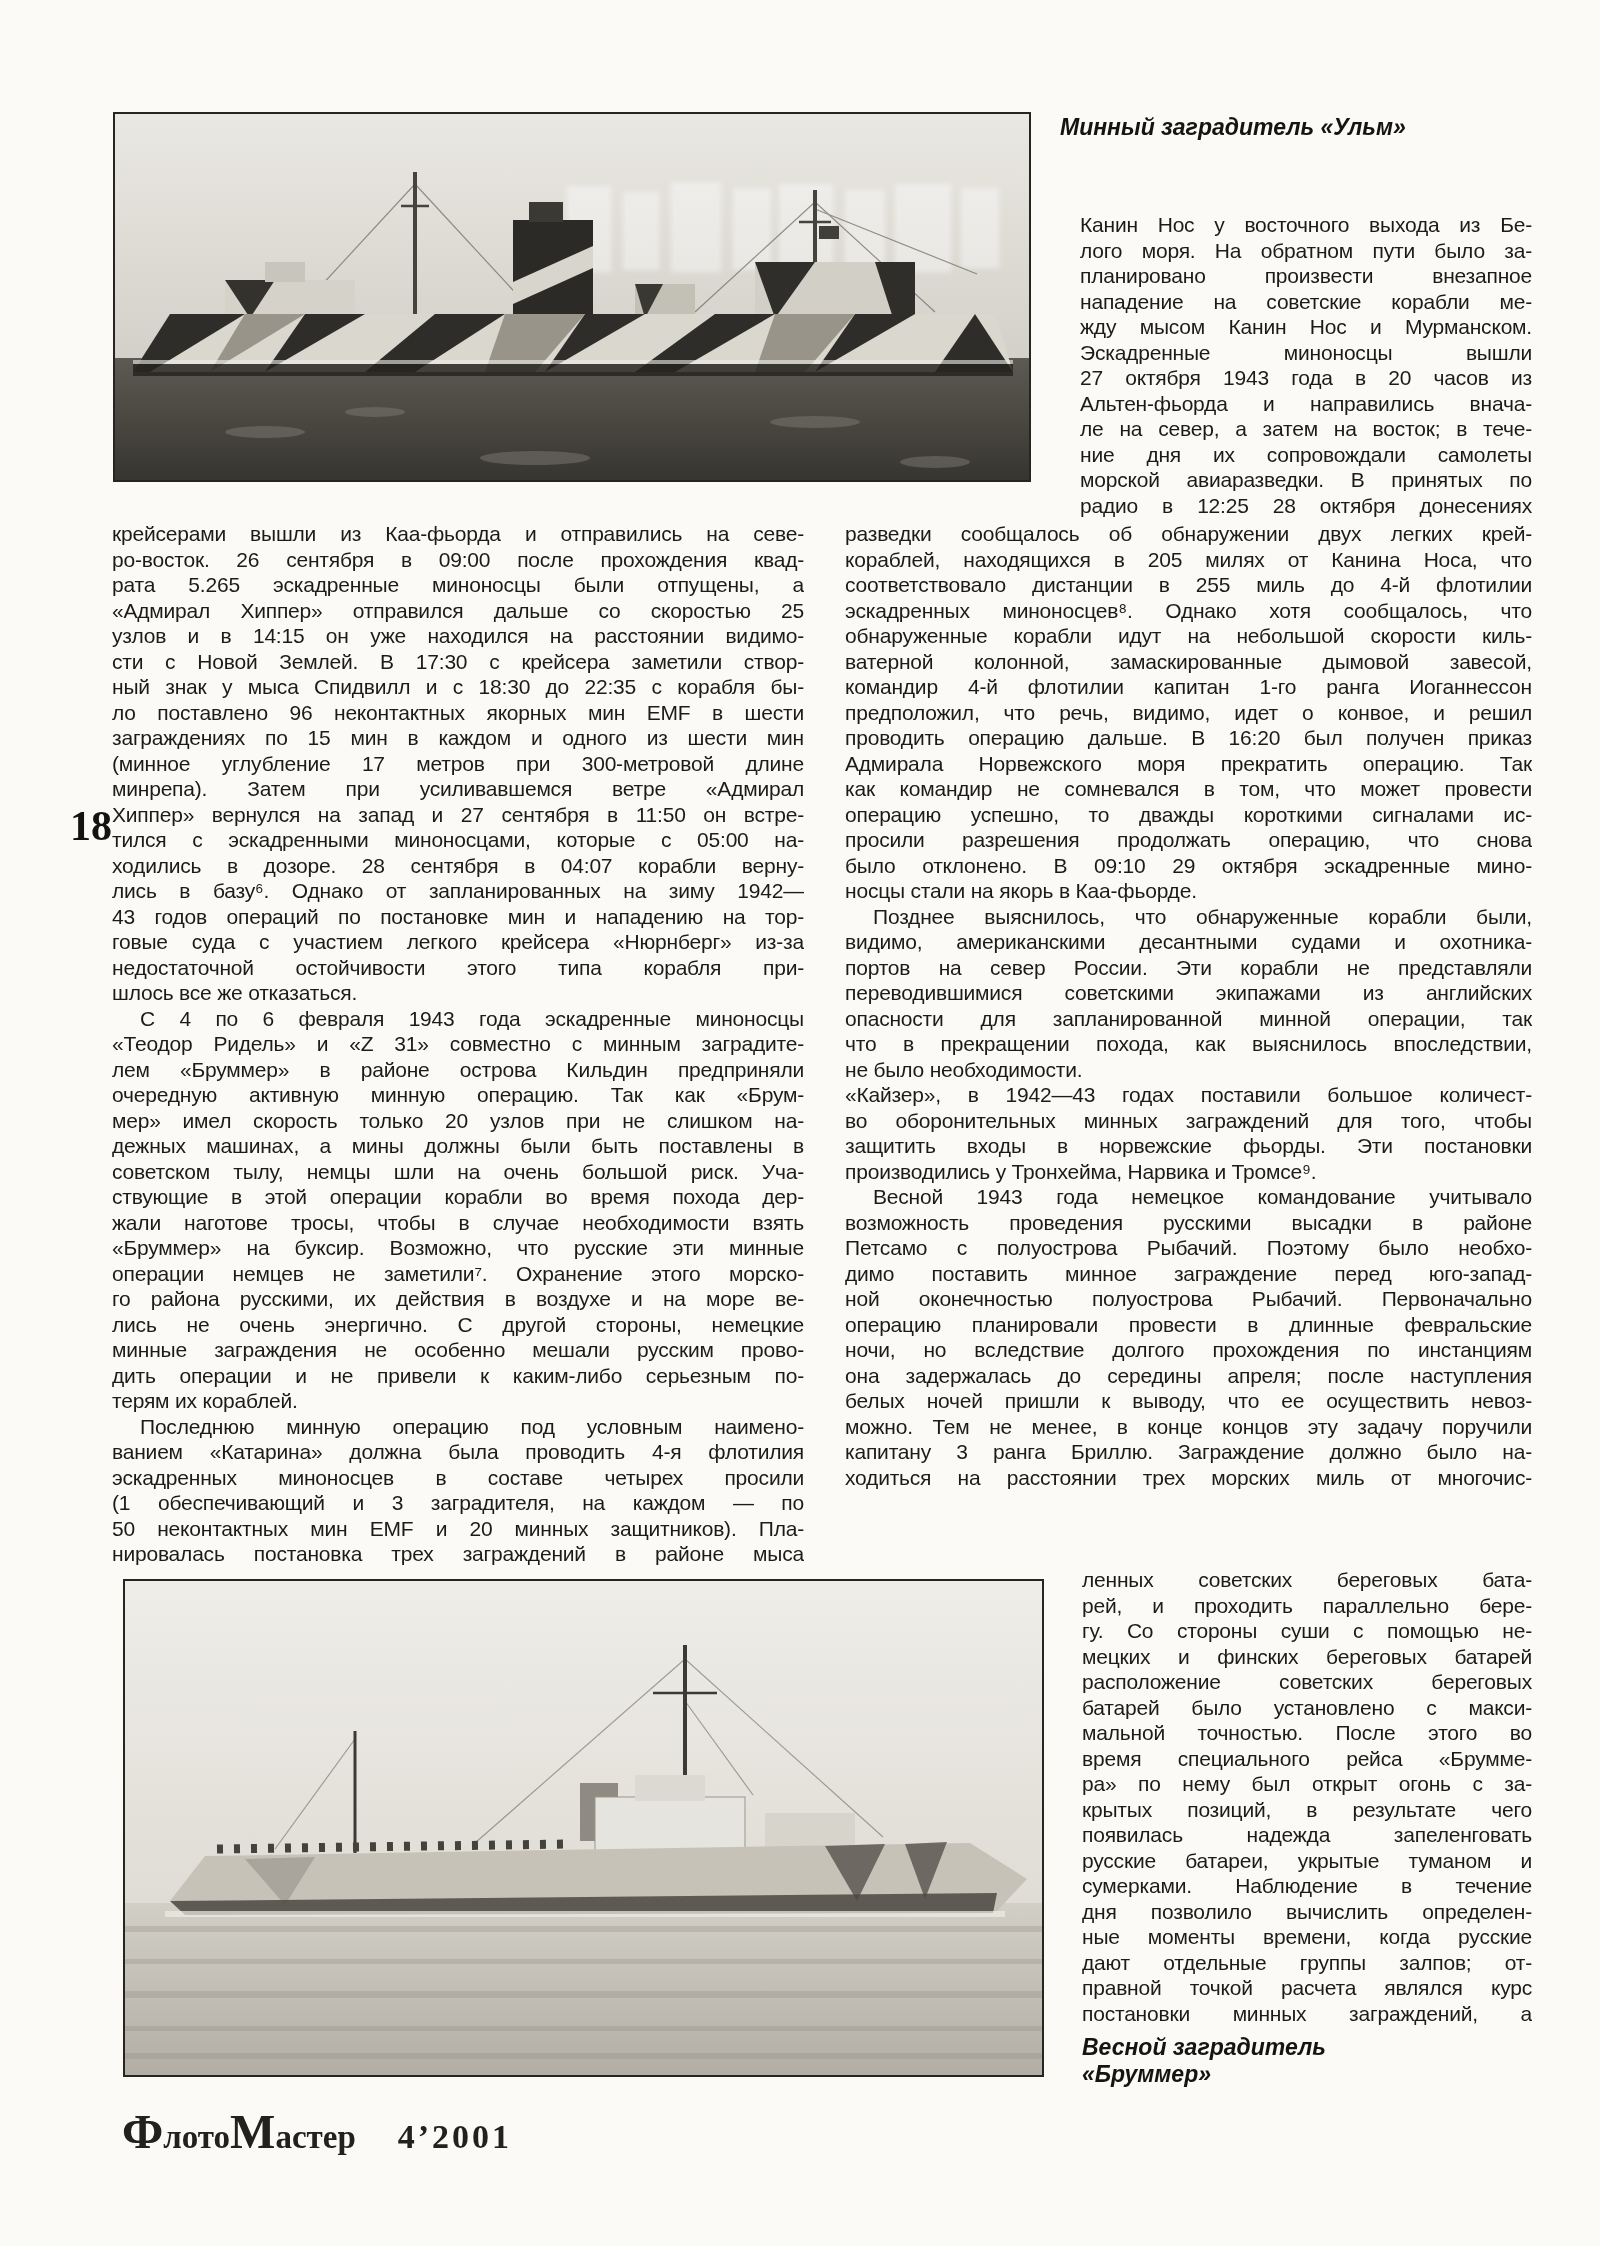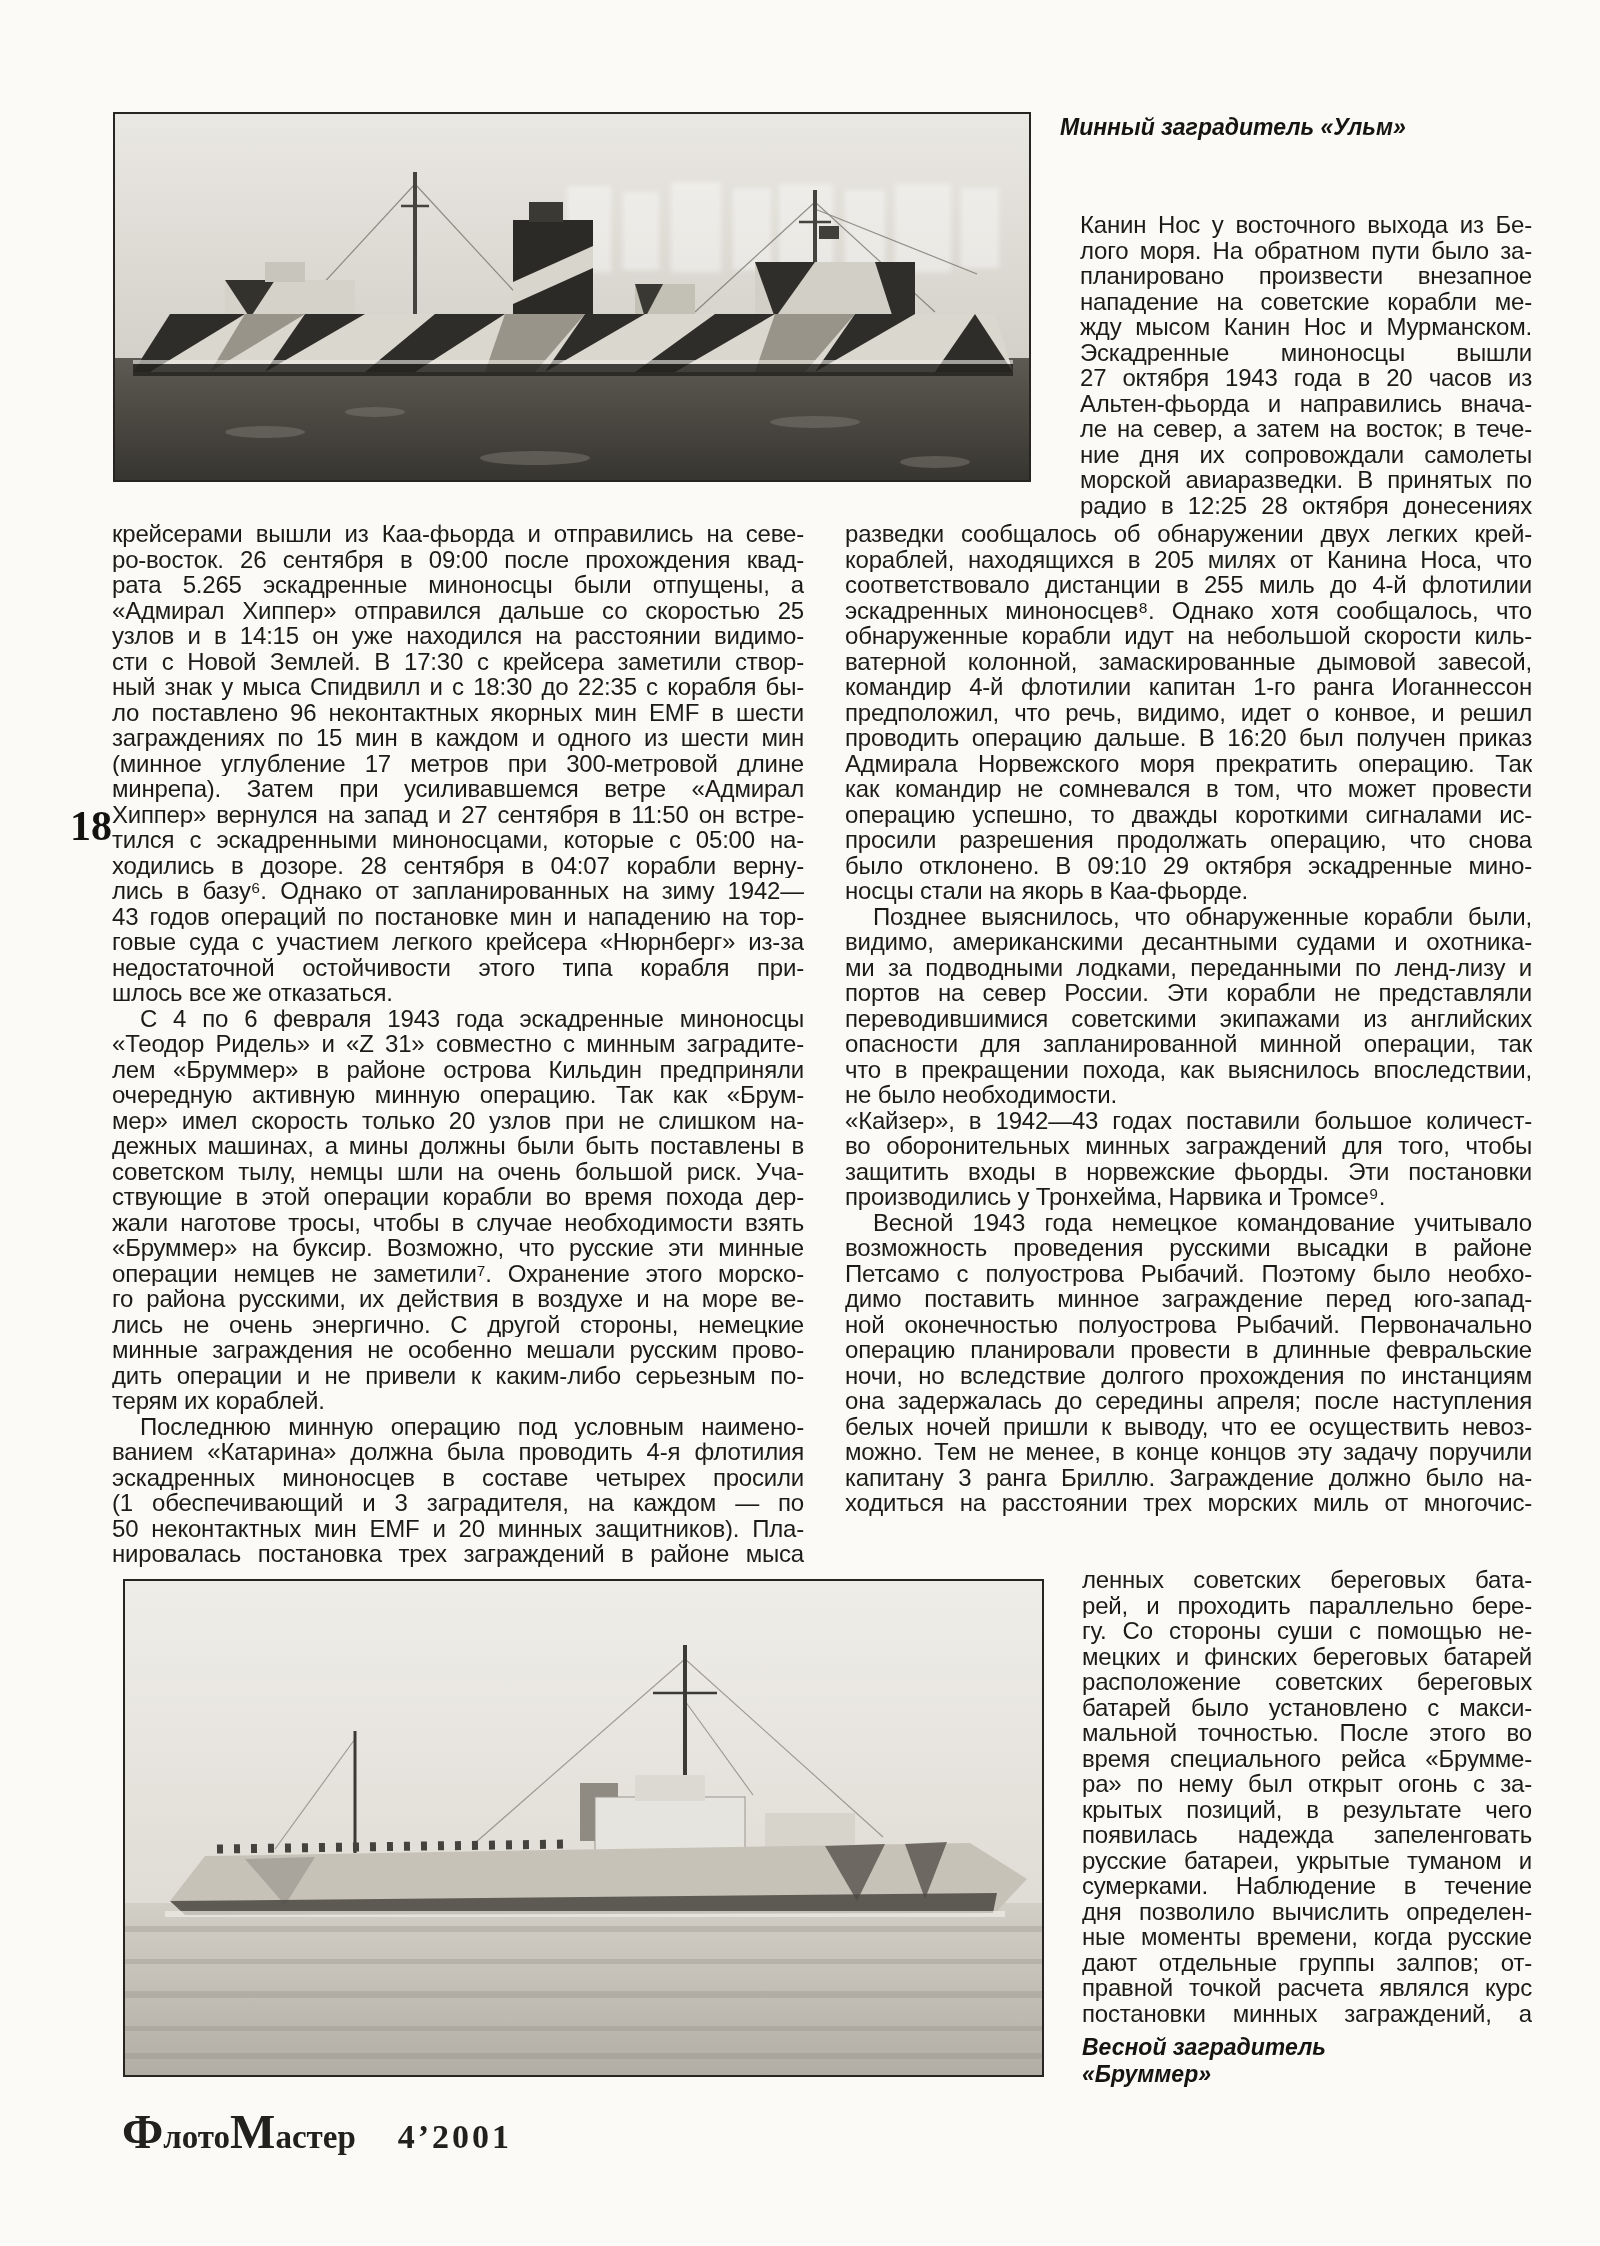--- a/index.html
+++ b/index.html
@@ -10,21 +10,21 @@
     color:#1d1c1a;
     overflow:hidden;
   }
   
   .photo{
     position:absolute;border:2px solid #262521;background:#dcd9d2;
     box-sizing:border-box;
   }
   .photo svg{display:block;width:100%;height:100%;}
   
-  .col{position:absolute;font-size:24px;letter-spacing:-0.2px;color:#1c1b19;}
+  .col{position:absolute;font-size:21px;letter-spacing:-0.2px;color:#1c1b19;}
   .line{
     height:25.5px;line-height:25.5px;
     text-align:justify;text-align-last:justify;
     overflow:hidden;white-space:normal;
   }
   .line.flush{text-align-last:left;}
   .line.indent{text-indent:28px;}
   
   .caption{
     position:absolute;font-weight:bold;font-style:italic;
@@ -166,21 +166,20 @@
       <div class="line">Адмирала Норвежского моря прекратить операцию. Так</div>
       <div class="line">как командир не сомневался в том, что может провести</div>
       <div class="line">операцию успешно, то дважды короткими сигналами ис-</div>
       <div class="line">просили разрешения продолжать операцию, что снова</div>
       <div class="line">было отклонено. В 09:10 29 октября эскадренные мино-</div>
       <div class="line flush">носцы стали на якорь в Каа-фьорде.</div>
     </div>
     <div>
       <div class="line indent">Позднее выяснилось, что обнаруженные корабли были,</div>
       <div class="line">видимо, американскими десантными судами и охотника-</div>
-      <div class="line">ми за подводными лодками, переданными по ленд-лизу и</div>
       <div class="line">портов на север России. Эти корабли не представляли</div>
       <div class="line">переводившимися советскими экипажами из английских</div>
       <div class="line">опасности для запланированной минной операции, так</div>
       <div class="line">что в прекращении похода, как выяснилось впоследствии,</div>
       <div class="line flush">не было необходимости.</div>
     </div>
     <div>
       <div class="line">«Кайзер», в 1942—43 годах поставили большое количест-</div>
       <div class="line">во оборонительных минных заграждений для того, чтобы</div>
       <div class="line">защитить входы в норвежские фьорды. Эти постановки</div>

